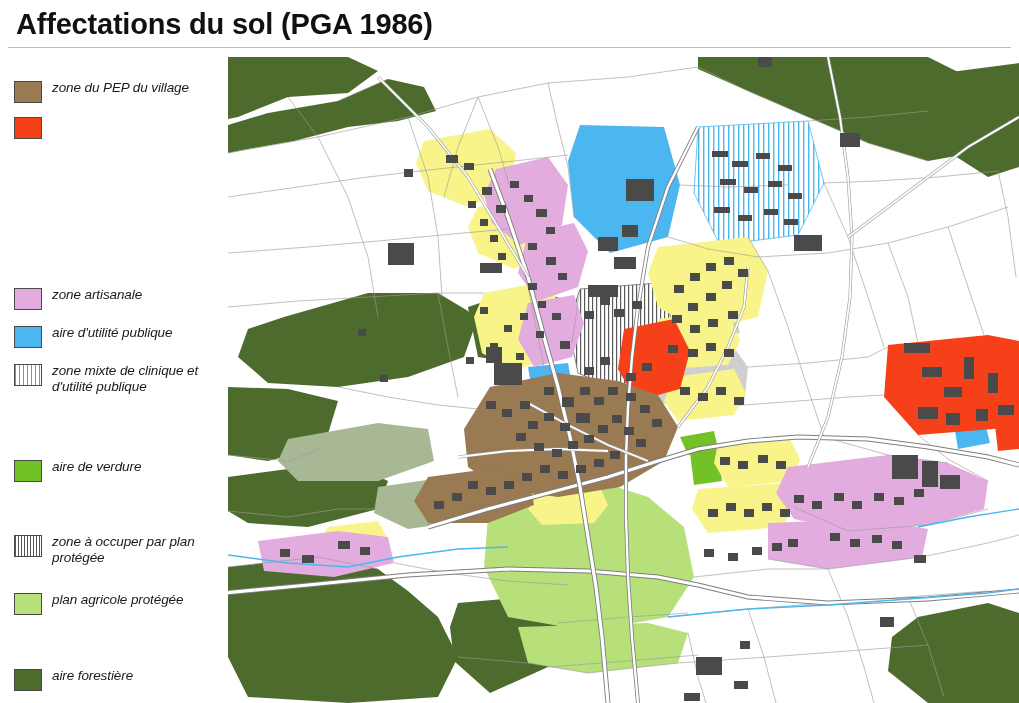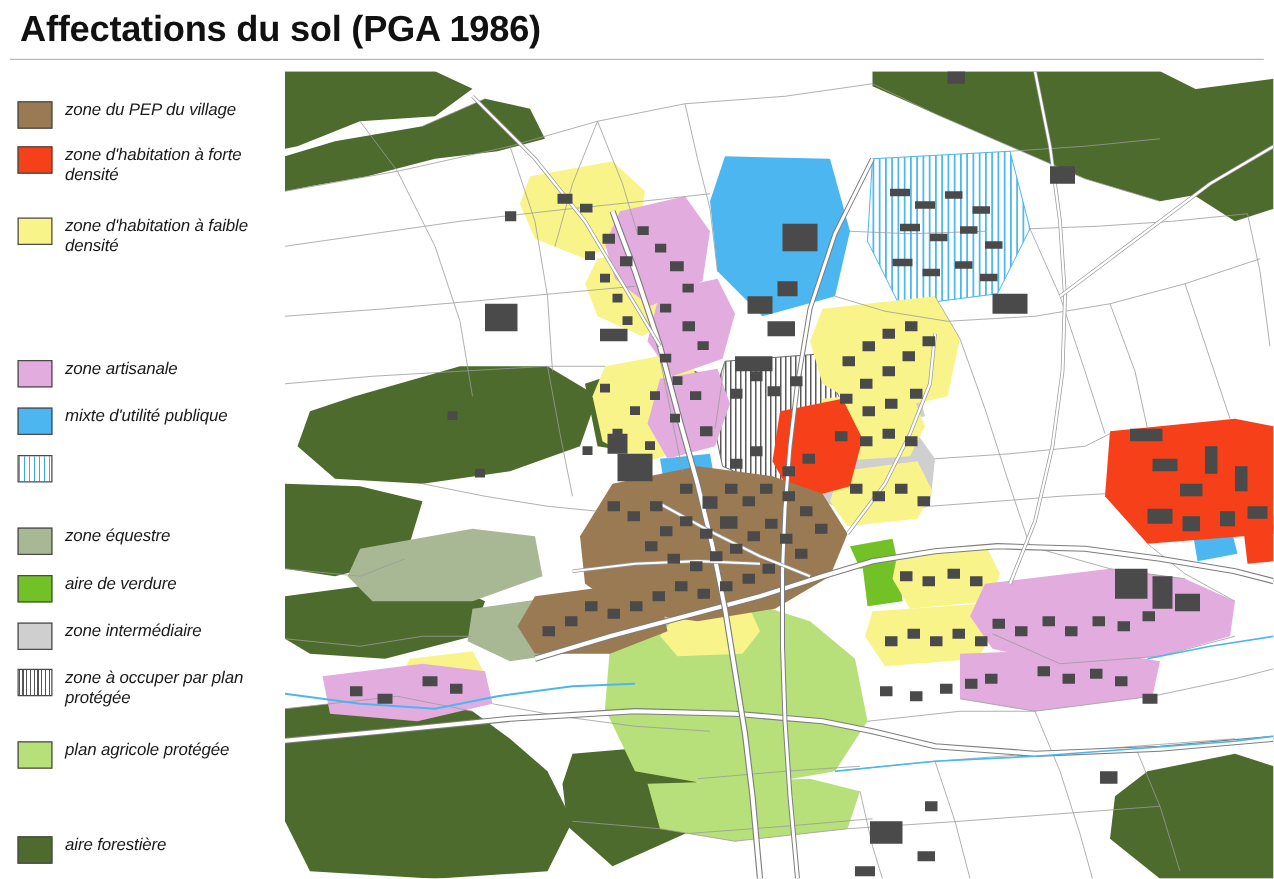--- a/index.html
+++ b/index.html
@@ -120,57 +120,45 @@
 
   <div id="legend">
 
     <div class="legend-item" style="top:24px">
       <div class="swatch" style="background:#9a7a52"></div>
       <div class="legend-label">zone du PEP du village</div>
     </div>
 
     <div class="legend-item" style="top:60px">
       <div class="swatch" style="background:#f5401a"></div>
-      <div class="legend-label">zone d'habitation à forte densité</div>
-    </div>
-
-    <div class="legend-item" style="top:117px">
-      <div class="swatch" style="background:#f9f48a"></div>
-      <div class="legend-label">zone d'habitation à faible densité</div>
-    </div>
+    </div>
+
 
 
     <div class="legend-item" style="top:231px">
       <div class="swatch" style="background:#e2acdf"></div>
       <div class="legend-label">zone artisanale</div>
     </div>
 
     <div class="legend-item" style="top:269px">
       <div class="swatch" style="background:#4cb6f0"></div>
-      <div class="legend-label">mixte d'utilité publique</div>
+      <div class="legend-label">aire d'utilité publique</div>
     </div>
 
     <div class="legend-item" style="top:307px">
       <div class="swatch sw-hatch-clinique"></div>
-    </div>
-
-    <div class="legend-item" style="top:365px">
-      <div class="swatch" style="background:#a9b894"></div>
-      <div class="legend-label">zone équestre</div>
-    </div>
+      <div class="legend-label">zone mixte de clinique et d'utilité publique</div>
+    </div>
+
 
     <div class="legend-item" style="top:403px">
       <div class="swatch" style="background:#72c127"></div>
       <div class="legend-label">aire de verdure</div>
     </div>
 
-    <div class="legend-item" style="top:441px">
-      <div class="swatch" style="background:#cfcfcf"></div>
-      <div class="legend-label">zone intermédiaire</div>
-    </div>
 
     <div class="legend-item" style="top:478px">
       <div class="swatch sw-hatch-planspecial"></div>
       <div class="legend-label">zone à occuper par plan protégée</div>
     </div>
 
     <div class="legend-item" style="top:536px">
       <div class="swatch" style="background:#b7e07a"></div>
       <div class="legend-label">plan agricole protégée</div>
     </div>

